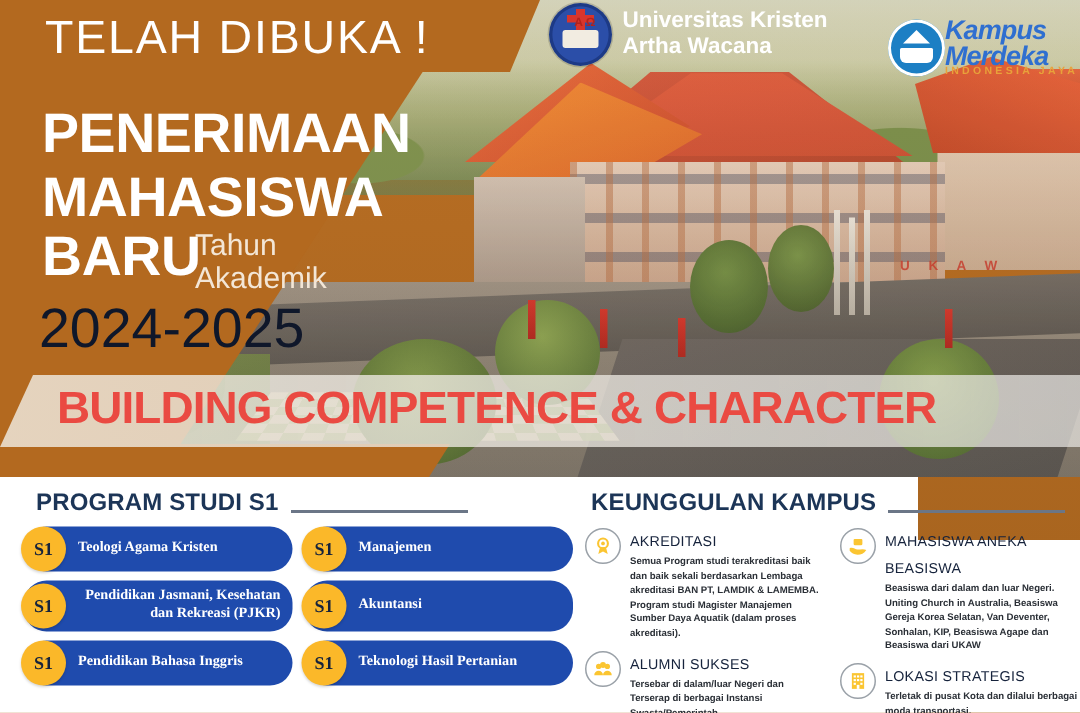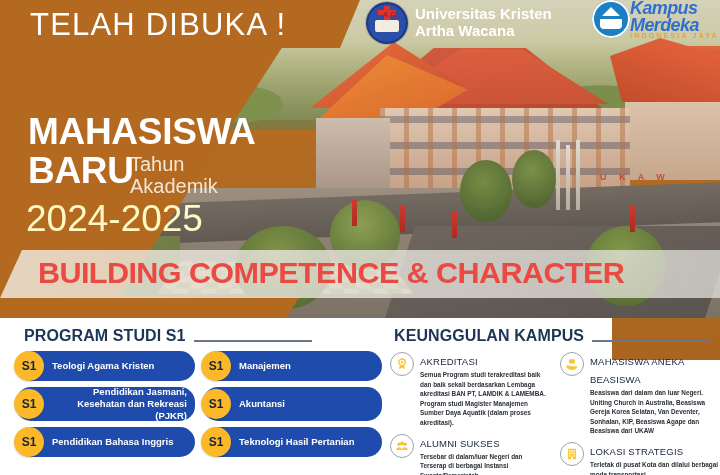--- a/index.html
+++ b/index.html
@@ -92,33 +92,33 @@
   .brownbottom{position:absolute;left:0;top:296px;width:720px;height:22px;background:#b3691f;
     clip-path:polygon(0 0,300px 0,286px 22px,0 22px);}
 
   
   .telah{position:absolute;left:30px;top:9px;color:#fff;font-size:31px;font-weight:300;letter-spacing:1.2px;line-height:1;}
   .bigline{position:absolute;left:28px;color:#fff;font-weight:700;letter-spacing:-0.3px;line-height:1;}
   .l1{top:70px;font-size:37px;}
   .l2{top:113px;font-size:37px;}
   .l3{top:152px;font-size:37px;}
   .tahun{position:absolute;left:130px;top:153px;color:#f3e6d6;font-size:20px;font-weight:400;line-height:1.1;}
-  .years{position:absolute;left:26px;top:198px;color:#fef9c3;font-size:37px;font-weight:400;letter-spacing:0px;}
+  .years{position:absolute;left:26px;top:198px;color:#0f172a;font-size:37px;font-weight:400;letter-spacing:0px;}
 
   
   .logowrap{position:absolute;left:366px;top:2px;display:flex;align-items:center;gap:7px;}
   .ukawlogo{width:42px;height:42px;border-radius:50%;position:relative;
     background:radial-gradient(circle at 50% 50%,#2b4ea8 0 62%,#1d3a86 64% 78%,#e3a53a 80% 100%);
     box-shadow:0 0 0 1px rgba(0,0,0,.15);}
   .ukawlogo .cross{position:absolute;left:50%;top:4px;transform:translateX(-50%);width:6px;height:18px;background:#d8352c;}
   .ukawlogo .crossh{position:absolute;left:50%;top:8px;transform:translateX(-50%);width:18px;height:5px;background:#d8352c;}
   .ukawlogo .book{position:absolute;left:9px;top:18px;width:24px;height:12px;background:#f2ece1;border-radius:2px;}
   .ukawlogo .ao{position:absolute;left:9px;top:8px;width:24px;text-align:right;color:#b3231c;font-size:8px;font-weight:700;letter-spacing:2px;}
   .unitxt{color:#ffffff;font-size:15px;font-weight:700;line-height:1.12;}
-  .kmwrap{position:absolute;left:592px;top:0px;display:flex;gap:0;}
+  .kmwrap{position:absolute;left:592px;top:12px;display:flex;align-items:center;gap:0;}
   .kmlogo{width:38px;height:38px;border-radius:50%;background:#1c7fc4;position:relative;
     box-shadow:0 0 0 2px #fff inset;}
   .kmlogo .tut{position:absolute;left:50%;top:7px;transform:translateX(-50%);width:0;height:0;
     border-left:9px solid transparent;border-right:9px solid transparent;border-bottom:9px solid #fff;}
   .kmlogo .bk{position:absolute;left:8px;top:19px;width:22px;height:10px;background:#fff;border-radius:1px 1px 4px 4px;}
   .kmtext{line-height:.92;}
   .km1{color:#2f6fd0;font-size:18px;font-weight:700;font-style:italic;letter-spacing:-.6px;}
   .km2{color:#2f6fd0;font-size:18px;font-weight:700;font-style:italic;letter-spacing:-.6px;}
   .km3{color:#e8a23a;font-size:7px;font-weight:700;letter-spacing:2.2px;}
 
@@ -132,21 +132,21 @@
 
   
   .lower{position:absolute;left:0;top:318px;width:612px;height:157px;background:#fff;}
   .colL{position:absolute;left:16px;top:0;width:366px;}
   .colR{position:absolute;left:386px;top:0;width:334px;}
 
   .sechead{display:flex;align-items:center;gap:8px;color:#1c3557;font-size:16px;font-weight:700;
     letter-spacing:.1px;margin:9px 0 6px 8px;}
   .rule{flex:1;height:2px;background:#6b7687;max-width:118px;margin-top:9px;}
 
-  .pillgrid{display:flex;gap:8px;}
+  .pillgrid{display:flex;gap:8px;font-family:Liberation Serif, serif;}
   .pillcol{flex:1;display:flex;flex-direction:column;gap:6px;}
   .pill{position:relative;height:30px;background:#1f4bad;border-radius:15px;display:flex;align-items:center;}
   .pill.tall{height:34px;}
   .badge{position:absolute;left:-2px;top:50%;transform:translateY(-50%);
     width:30px;height:30px;border-radius:50%;background:#fbb829;
     display:flex;align-items:center;justify-content:center;
     color:#16233c;font-size:12px;font-weight:700;box-shadow:0 1px 2px rgba(0,0,0,.18);}
   .pilltxt{margin-left:36px;margin-right:8px;color:#fff;font-size:9.5px;font-weight:600;line-height:1.25;text-align:right;}
 
   
@@ -200,20 +200,21 @@
       <div class="flag" style="left:630px;top:206px;"></div>
       <div class="ukawtxt">U K A W</div>
       <div class="phototint"></div>
     </div>
 
     <div class="brownpanel"></div>
     <div class="brownstrip"></div>
     <div class="brownbottom"></div>
 
     <div class="telah">TELAH DIBUKA !</div>
+    <div class="bigline l1">PENERIMAAN</div>
     <div class="bigline l3">BARU</div>
     <div class="bigline l2">MAHASISWA</div>
     <div class="tahun">
       <div>Tahun</div>
       <div>Akademik</div>
     </div>
     <div class="years">2024-2025</div>
 
     <div class="logowrap">
       <div class="ukawlogo">

